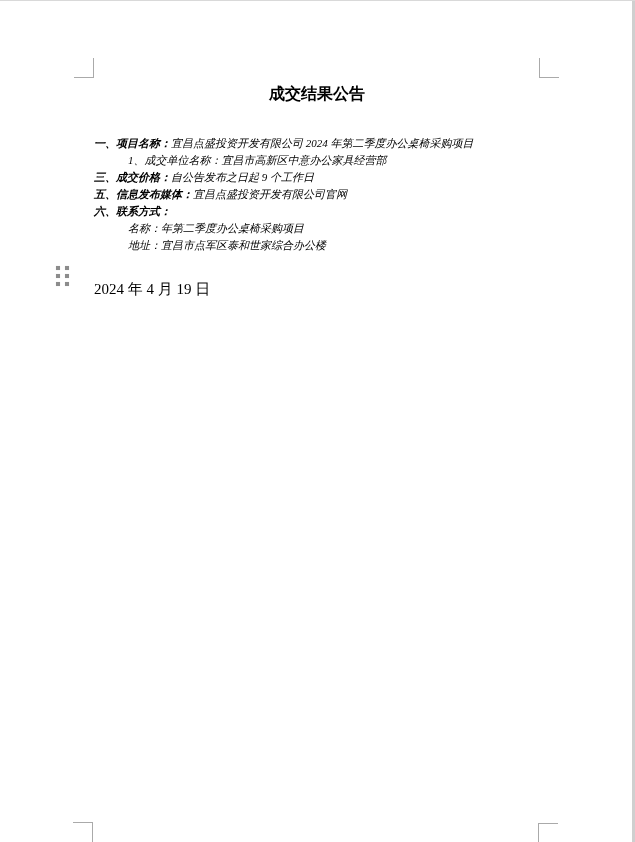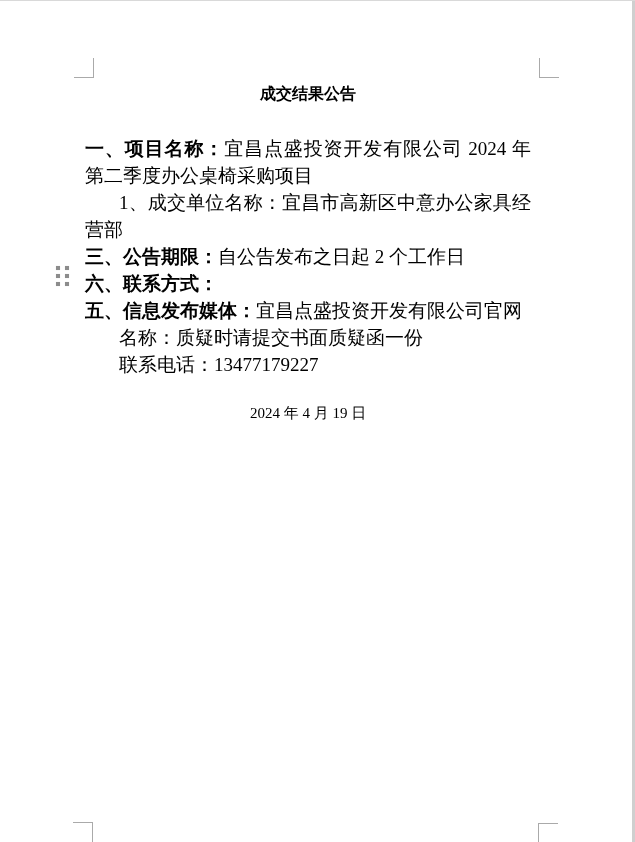--- a/index.html
+++ b/index.html
@@ -34,40 +34,41 @@
     display: grid;
     grid-template-columns: 4px 4px;
     grid-auto-rows: 4px;
     column-gap: 5px; row-gap: 4px;
     cursor: grab;
   }
   .drag-handle .dot { width: 4px; height: 4px; background: #8c8c8c; box-shadow: 0 0 1px #c9c9c9; }
   
   .text-area {
     position: absolute;
-    left: 85px; top: 79px;
+    left: 94px; top: 79px;
     width: 446px;
   }
   .title {
     font-size: 16px; font-weight: bold;
     line-height: 27px;
     text-align: center;
     margin-bottom: 28px;
   }
   .para {
-    font-size: 19px;
-    line-height: 27px;
+    font-size: 11px;
+    line-height: 17px;
     text-align: justify;
+    font-style: italic;
   }
   .para .lbl { font-weight: bold; }
   .indent { text-indent: 34px; }
   .date-line {
     font-size: 15px;
     line-height: 27px;
-    text-align: center;
+    text-align: left;
     margin-top: 22px;
   }
 </style>
 </head>
 <body>
 
 <div class="page">
 
   <div class="page-right-edge"></div>
 
@@ -89,31 +90,31 @@
 
     <h1 class="title">成交结果公告</h1>
 
     <p class="para"><span class="lbl">一、项目名称：</span><span>宜昌点盛投资开发有限公司 2024 年第二季度办公桌椅采购项目</span></p>
 
 
     <p class="para indent"><span class="lbl"></span><span>1、成交单位名称：宜昌市高新区中意办公家具经营部</span></p>
 
 
 
-    <p class="para"><span class="lbl">三、公告期限：</span><span>自公告发布之日起 2 个工作日</span></p>
+    <p class="para"><span class="lbl">三、成交价格：</span><span>自公告发布之日起 9 个工作日</span></p>
 
 
 
+    <p class="para"><span class="lbl">五、信息发布媒体：</span><span>宜昌点盛投资开发有限公司官网</span></p>
+
     <p class="para"><span class="lbl">六、联系方式：</span><span></span></p>
 
-    <p class="para"><span class="lbl">五、信息发布媒体：</span><span>宜昌点盛投资开发有限公司官网</span></p>
+    <p class="para indent"><span class="lbl"></span><span>名称：年第二季度办公桌椅采购项目</span></p>
 
-    <p class="para indent"><span class="lbl"></span><span>名称：质疑时请提交书面质疑函一份</span></p>
+    <p class="para indent"><span class="lbl"></span><span>地址：宜昌市点军区泰和世家综合办公楼</span></p>
 
 
-
-    <p class="para indent"><span class="lbl"></span><span>联系电话：13477179227</span></p>
 
     <p class="date-line">2024 年 4 月 19 日</p>
 
   </div>
 
 </div>
 
 </body></html>

